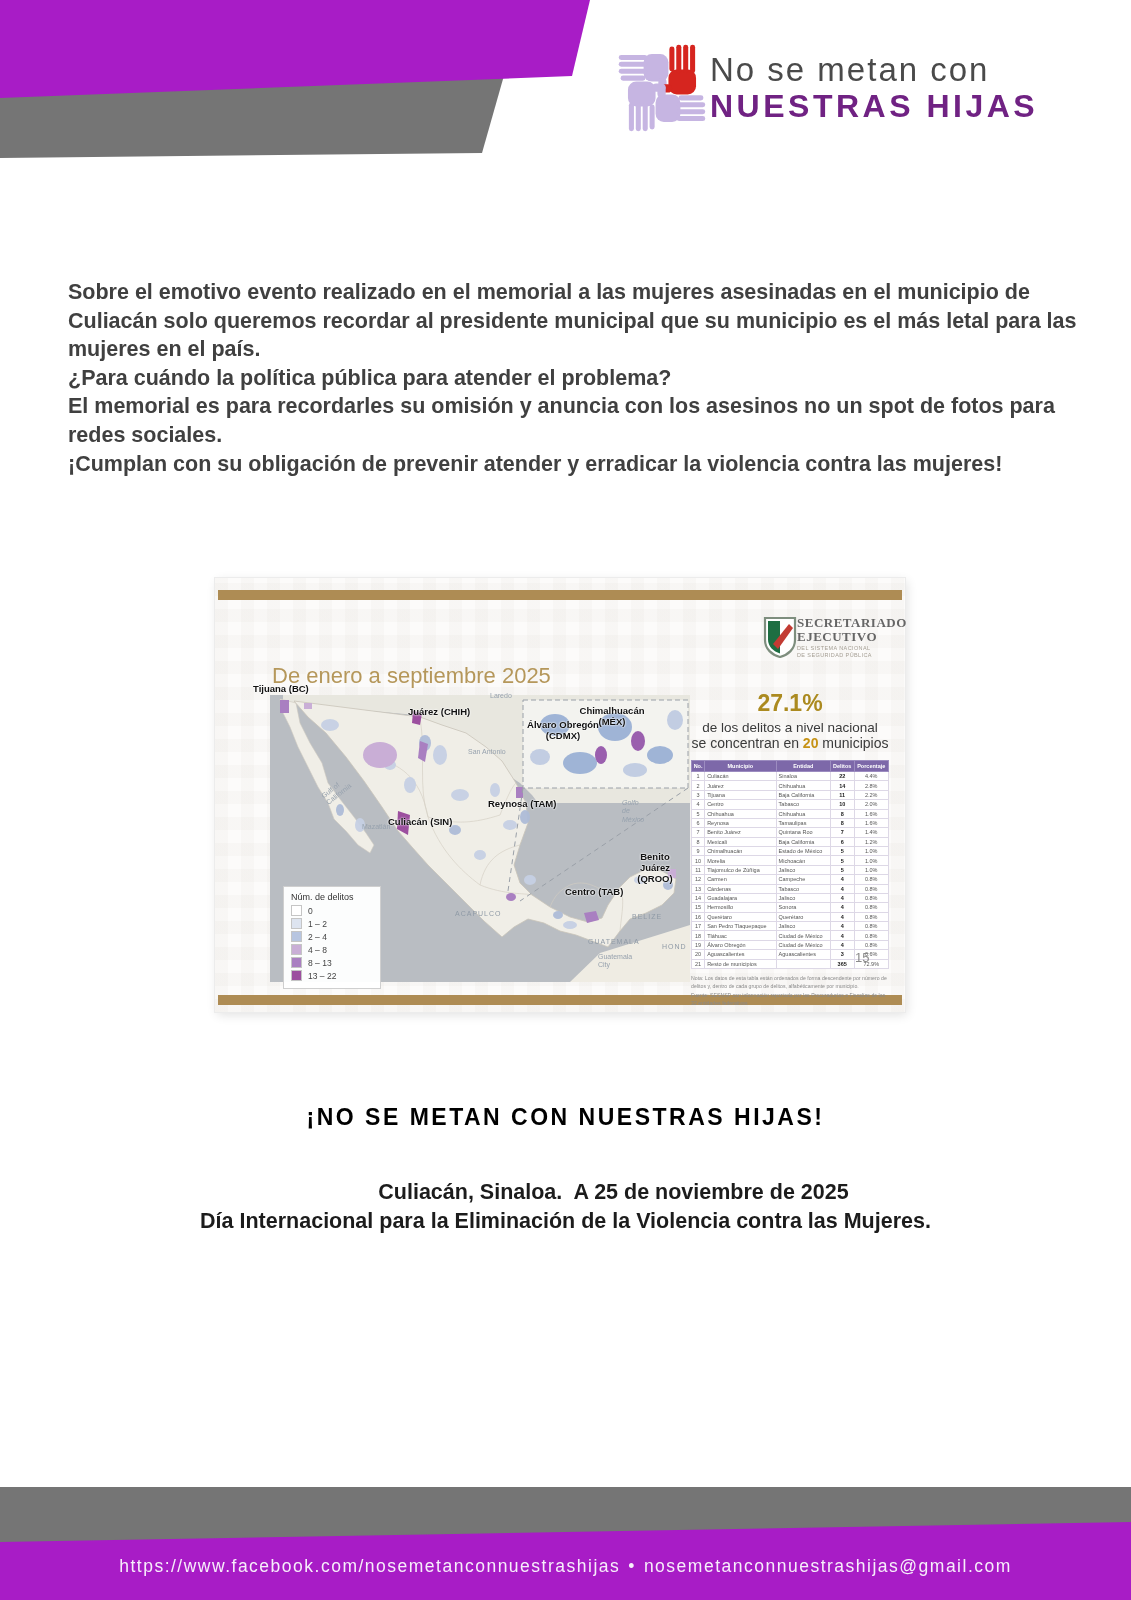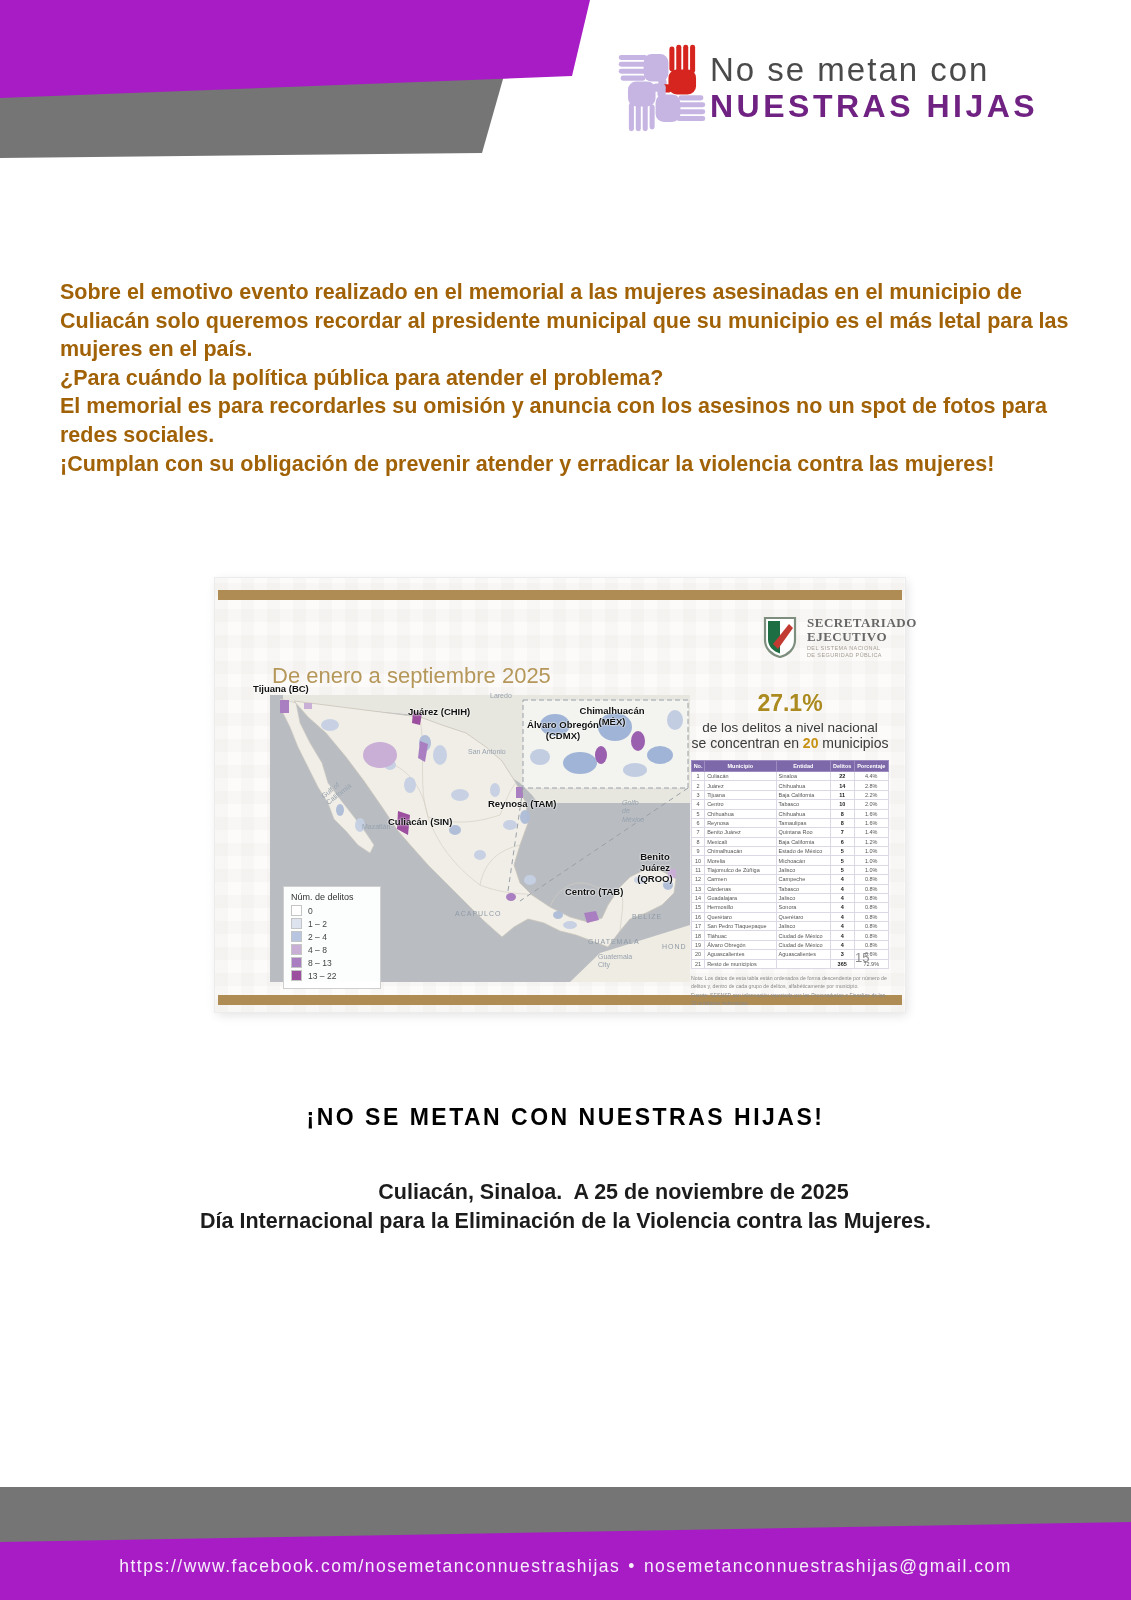--- a/index.html
+++ b/index.html
@@ -11,37 +11,37 @@
     clip-path:polygon(0 0,590px 0,572px 76px,0 98px);z-index:2;}
   #deco-gray{width:600px;height:160px;background:#757575;
     clip-path:polygon(0 83px,505px 72px,482px 153px,0 158px);z-index:1;}
   
   #logo{position:absolute;left:616px;top:42px;display:flex;align-items:center;gap:2px;z-index:3;}
   #logo-hands{width:92px;height:92px;flex:0 0 auto;}
   #logo-text{display:flex;flex-direction:column;line-height:1.12;}
   #logo-line1{font-size:33px;letter-spacing:2px;color:#4A4A4A;}
   #logo-line2{font-size:32px;font-weight:bold;letter-spacing:3.5px;color:#702283;}
   
-  #body-text{position:absolute;left:60px;top:278px;width:1016px;color:#a16207;
+  #body-text{position:absolute;left:68px;top:278px;width:1016px;color:#404040;
     font-size:21.5px;font-weight:bold;line-height:1.33;}
   #body-text p{margin:0;}
   
   #slide{position:absolute;left:215px;top:578px;width:690px;height:434px;background:#fcfbfa;
      box-shadow:0 0 0 1px #ececec,2px 3px 10px rgba(0,0,0,.12);
      background-image:
        repeating-linear-gradient(90deg,rgba(175,165,150,.05) 0 13px,rgba(0,0,0,0) 13px 26px),
        repeating-linear-gradient(0deg,rgba(175,165,150,.05) 0 13px,rgba(0,0,0,0) 13px 26px);}
   .goldbar{position:absolute;left:3px;right:3px;height:10px;background:#AE8C54;}
   #goldbar-top{top:12px;}
   #goldbar-bottom{top:417px;}
   #slide-title{position:absolute;left:57px;top:26px;width:500px;font-size:26px;font-weight:bold;
      color:#333A33;line-height:1.12;}
   #slide-subtitle{position:absolute;left:57px;top:85px;font-size:22px;color:#B5975A;}
   
-  #agency{position:absolute;left:548px;top:38px;display:flex;gap:10px;align-items:flex-start;}
+  #agency{position:absolute;left:548px;top:38px;display:flex;gap:0;align-items:flex-start;}
   #agency-shield{width:34px;height:42px;flex:0 0 auto;}
   .agency-name{font-family:"Liberation Serif",serif;font-weight:bold;font-size:13px;
      color:#666;line-height:1.05;letter-spacing:.5px;}
   .agency-sub{font-size:5.5px;color:#a49e93;letter-spacing:.4px;line-height:1.3;margin-top:2px;}
   
   #map{position:absolute;left:55px;top:117px;width:420px;height:287px;background:#b9bdc2;overflow:visible;}
   #map svg{position:absolute;left:0;top:0;}
   .maplabel{position:absolute;font-size:9.5px;font-weight:bold;color:#111;
      white-space:pre-line;line-height:1.15;text-shadow:0 0 2px #fff,0 0 2px #fff;}
   .basemaplabel{position:absolute;font-size:7px;color:#97a2ae;white-space:pre-line;line-height:1.2;}

